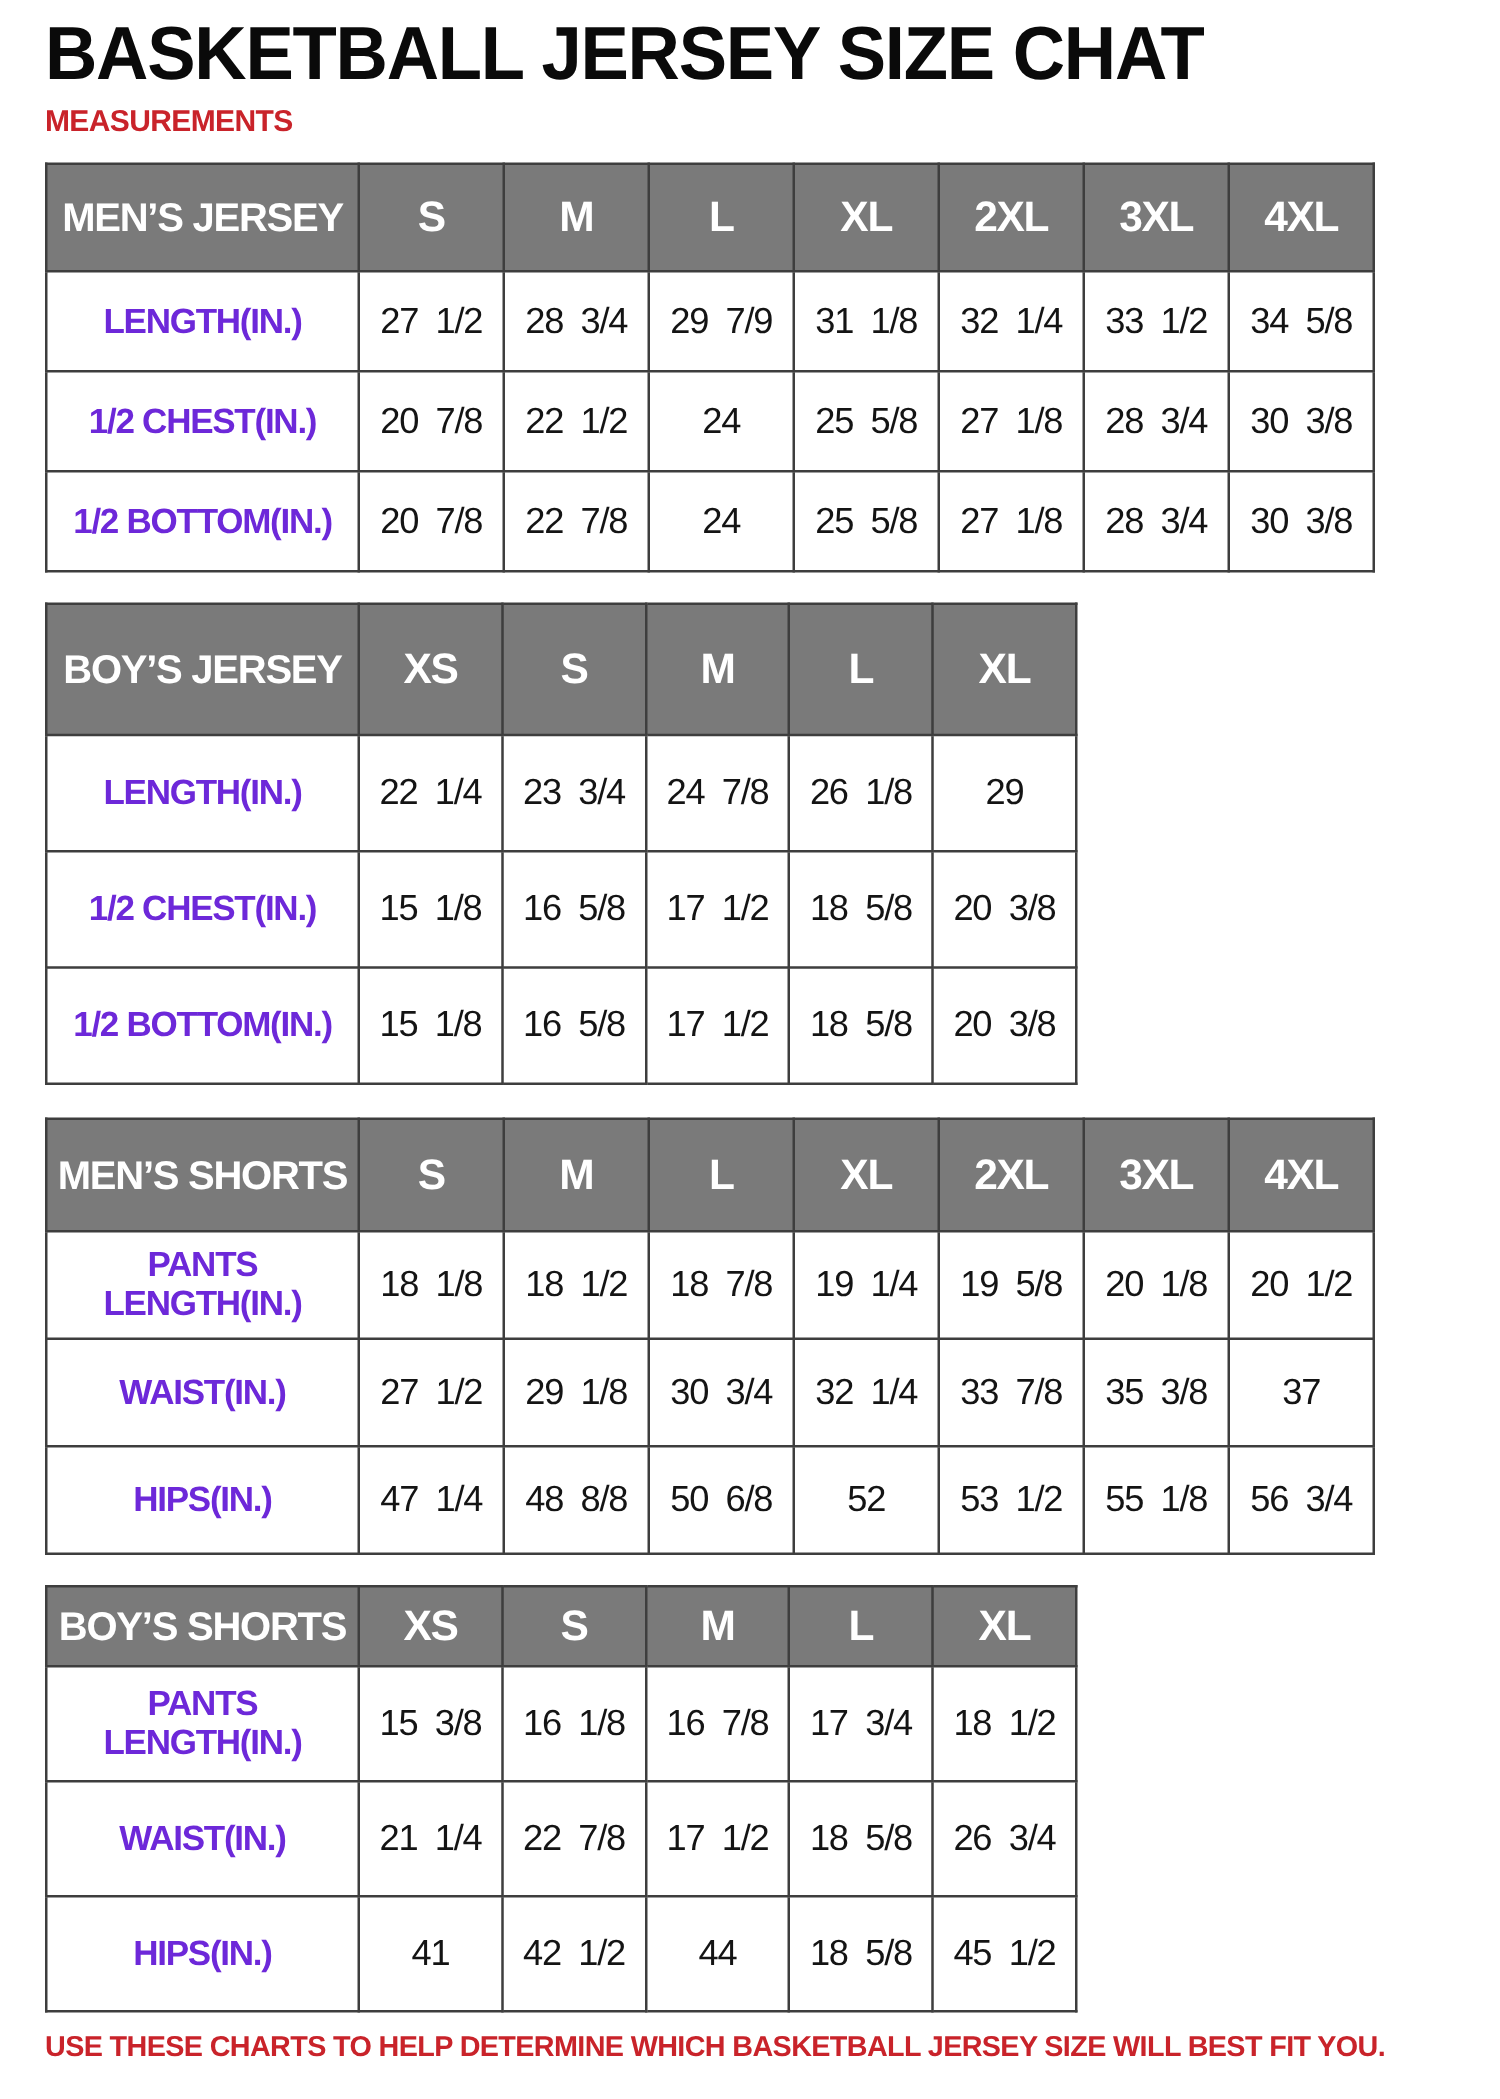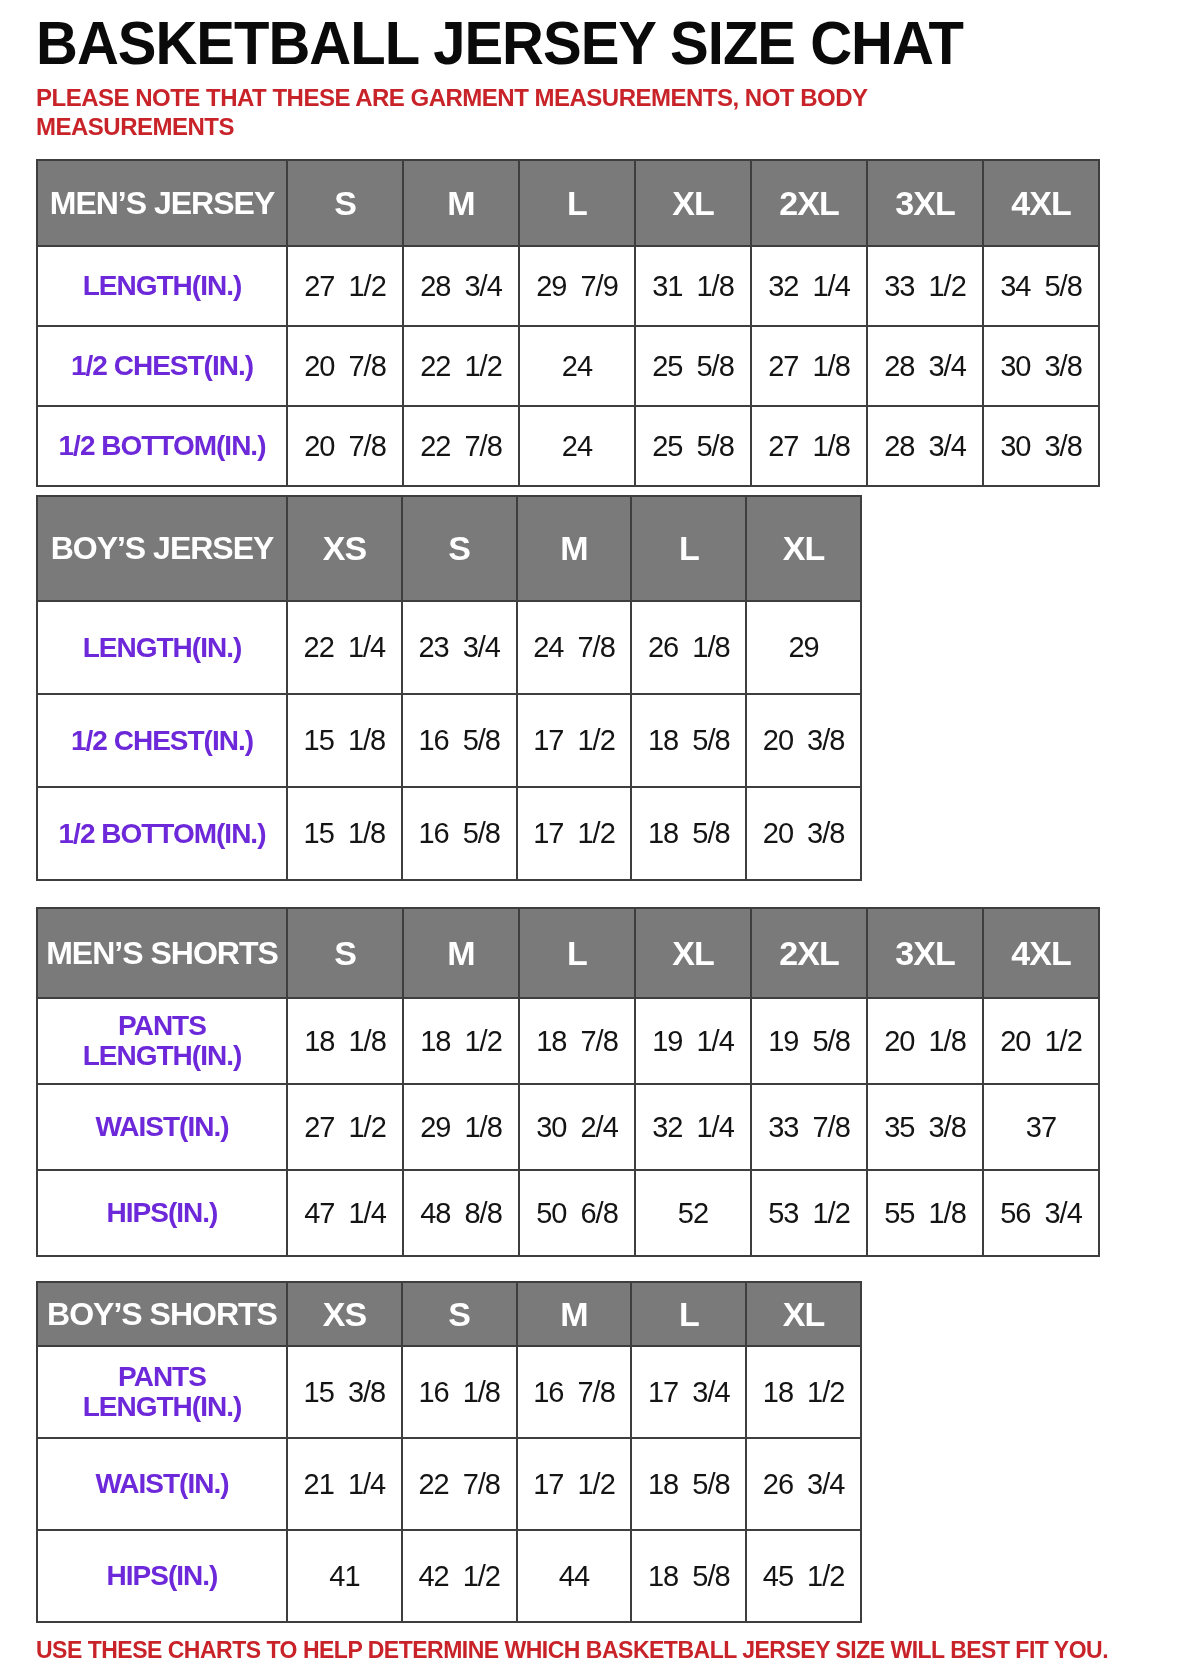--- a/index.html
+++ b/index.html
@@ -70,21 +70,21 @@
   }
   .size-table tbody td {
     background: #ffffff;
     color: #141414;
     font-size: 29px;
     font-weight: 400;
     letter-spacing: -1px;
     word-spacing: 7px;
   }
   
-  .t0 { margin-bottom: 8px; }
+  .t0 { margin-bottom: 24px; }
   .t0 thead tr { height: 86px; }
   .t0 tbody tr { height: 80px; }
   .t1 { margin-bottom: 26px; }
   .t1 thead tr { height: 105px; }
   .t1 tbody tr { height: 93px; }
   .t2 { margin-bottom: 24px; }
   .t2 thead tr { height: 90px; }
   .t2 tbody tr { height: 86px; }
   .t3 thead tr { height: 64px; }
   .t3 tbody tr { height: 92px; }
@@ -95,21 +95,20 @@
     letter-spacing: -0.5px;
     margin-top: 14px;
   }
 </style>
 </head>
 <body>
 
 <h1 class="page-title">BASKETBALL JERSEY SIZE CHAT</h1>
 
 <div class="note">
-  <div>PLEASE NOTE THAT THESE ARE GARMENT MEASUREMENTS, NOT BODY</div>
   <div>MEASUREMENTS</div>
 </div>
 
 <div class="table-block wide t0">
     <table class="size-table">
       <colgroup>
         <col class="col-label">
         <col class="col-size">
         <col class="col-size">
         <col class="col-size">
@@ -244,21 +243,21 @@
           <td>18 7/8</td>
           <td>19 1/4</td>
           <td>19 5/8</td>
           <td>20 1/8</td>
           <td>20 1/2</td>
         </tr>
         <tr>
           <th class="row-label">WAIST(IN.)</th>
           <td>27 1/2</td>
           <td>29 1/8</td>
-          <td>30 2/4</td>
+          <td>30 3/4</td>
           <td>32 1/4</td>
           <td>33 7/8</td>
           <td>35 3/8</td>
           <td>37</td>
         </tr>
         <tr>
           <th class="row-label">HIPS(IN.)</th>
           <td>47 1/4</td>
           <td>48 8/8</td>
           <td>50 6/8</td>

